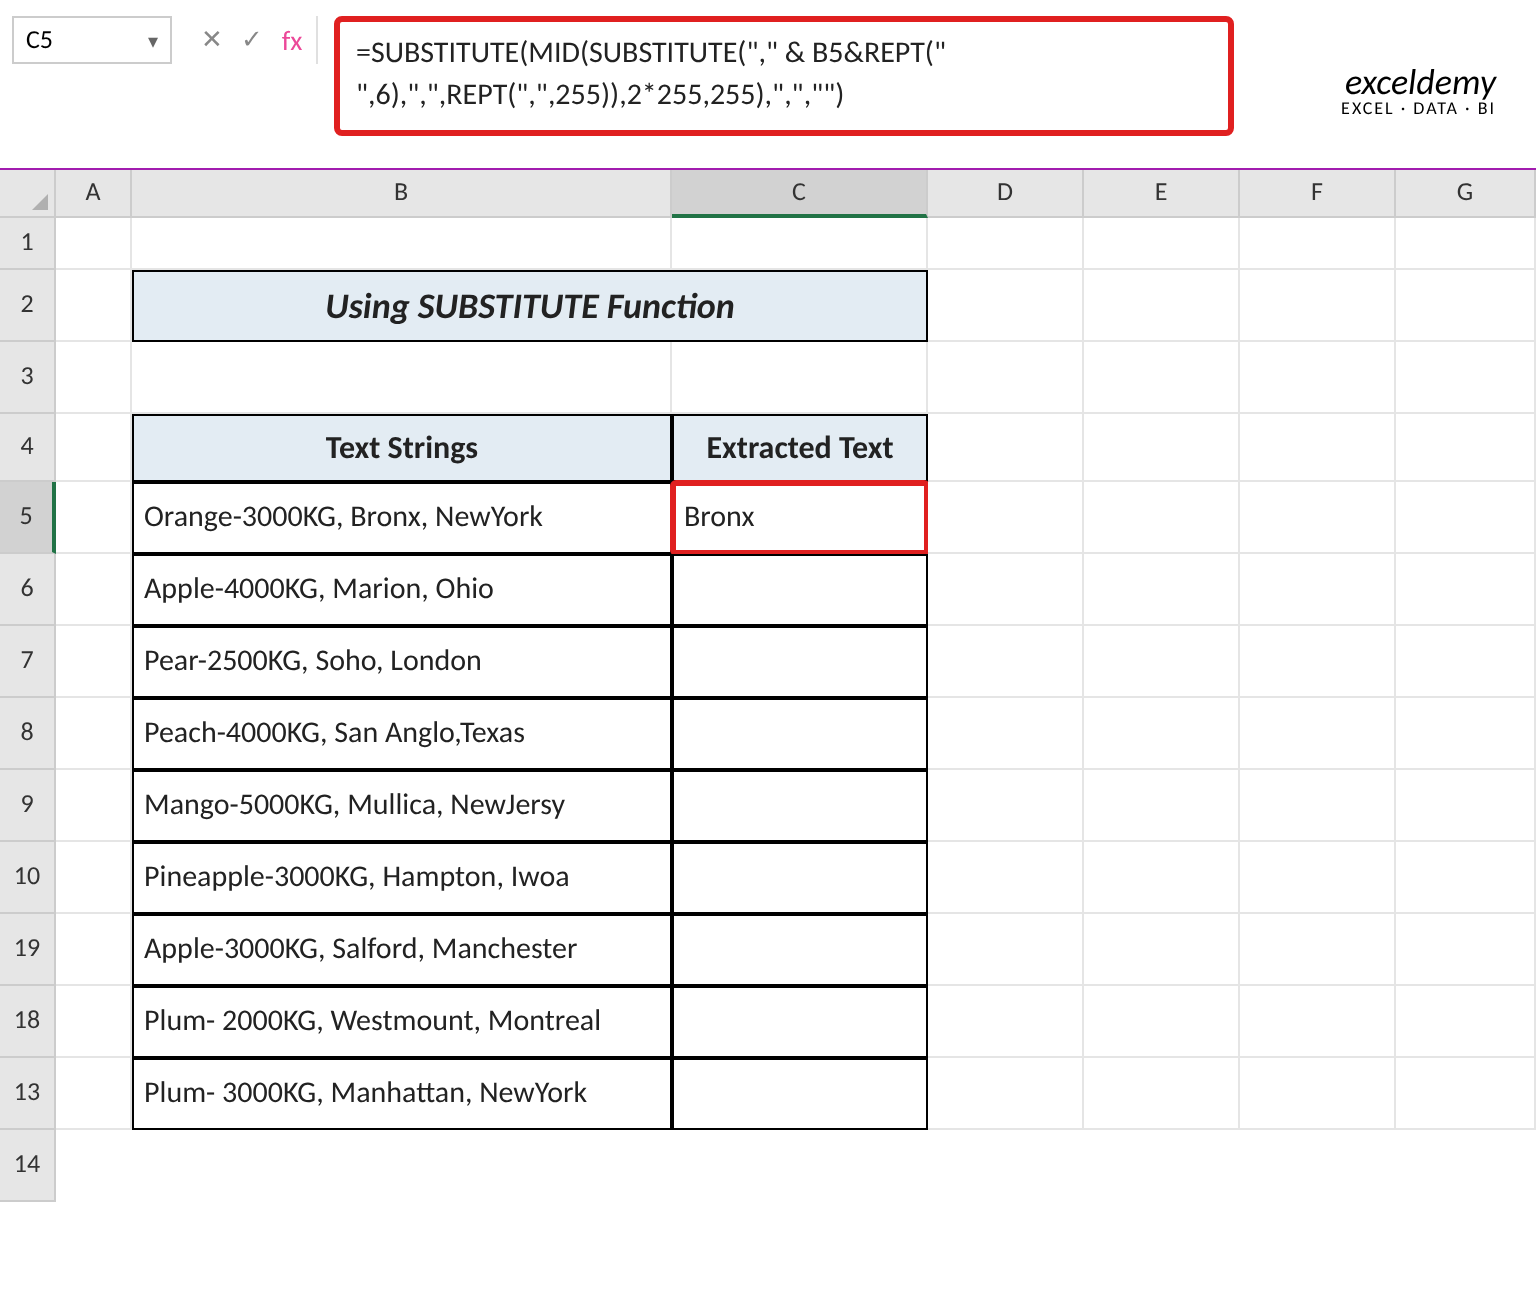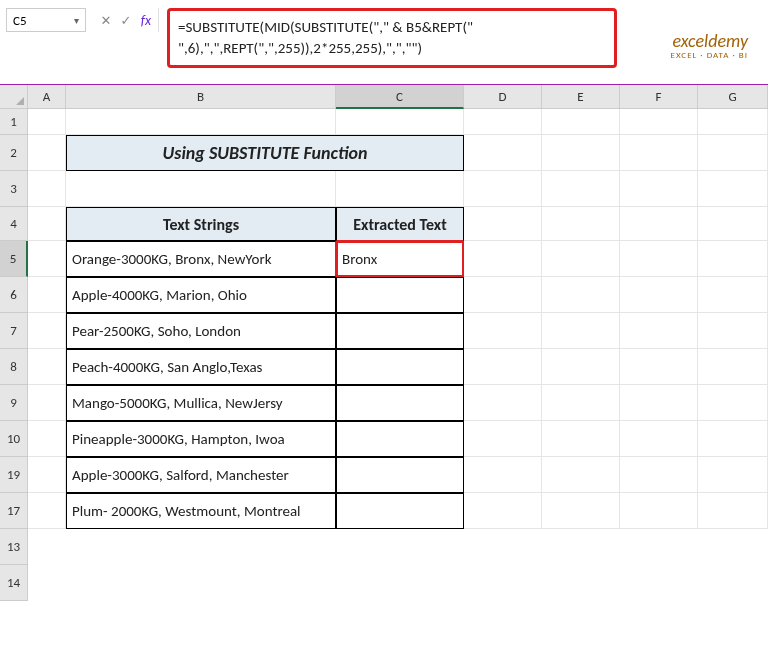--- a/index.html
+++ b/index.html
@@ -43,22 +43,21 @@
     padding: 0 4px;
     border-right: 1px solid #e0e0e0;
   }
   .fb-controls span {
     font-size: 13px;
     color: #888;
     width: 16px;
     text-align: center;
   }
   .fb-controls .fx {
-    font-style: italic;
-    color: #6d28d9;
+    color: #ec4899;
     font-size: 14px;
   }
   .formula-wrap {
     flex: 1;
   }
   .formula-box {
     border: 3px solid #e02020;
     border-radius: 4px;
     background: #fff;
     padding: 6px 8px;
@@ -174,21 +173,21 @@
   }
   .selected-cell {
     outline: 3px solid #e02020;
     outline-offset: -2px;
     border-radius: 2px;
   }
   .watermark {
     position: absolute;
     right: 20px;
     bottom: 26px;
-    color: #a16207;
+    color: #000000;
     font-size: 18px;
     font-style: italic;
     text-align: right;
     line-height: 1;
     pointer-events: none;
   }
   .watermark .sub {
     font-size: 9px;
     letter-spacing: 1px;
     font-style: normal;
@@ -233,21 +232,21 @@
     <div class="row-h r2">2</div>
     <div class="row-h r3">3</div>
     <div class="row-h r4">4</div>
     <div class="row-h rD sel">5</div>
     <div class="row-h rD">6</div>
     <div class="row-h rD">7</div>
     <div class="row-h rD">8</div>
     <div class="row-h rD">9</div>
     <div class="row-h rD">10</div>
     <div class="row-h rD">19</div>
-    <div class="row-h rD">17</div>
+    <div class="row-h rD">18</div>
     <div class="row-h rD">13</div>
     <div class="row-h rD">14</div>
   </div>
 
   <div class="cells">
 
     <div class="row">
       <div class="cell cA r1"></div>
       <div class="cell cB r1"></div>
       <div class="cell cC r1"></div>
@@ -390,20 +389,33 @@
             <span>Plum- 2000KG, Westmount, Montreal</span>
           </div>
           <div class="cell data-cell cC rD">
             <span></span>
           </div>
           <div class="cell cD rD"></div>
           <div class="cell cE rD"></div>
           <div class="cell cF rD"></div>
           <div class="cell cG rD"></div>
         </div>
+        <div class="row">
+          <div class="cell cA rD"></div>
+          <div class="cell data-cell cB rD">
+            <span>Plum- 3000KG, Manhattan, NewYork</span>
+          </div>
+          <div class="cell data-cell cC rD">
+            <span></span>
+          </div>
+          <div class="cell cD rD"></div>
+          <div class="cell cE rD"></div>
+          <div class="cell cF rD"></div>
+          <div class="cell cG rD"></div>
+        </div>
       </div>
   </div>
 
   <div class="watermark">
     <div>exceldemy</div>
     <div class="sub">EXCEL · DATA · BI</div>
   </div>
 </div>
 
 </body></html>

